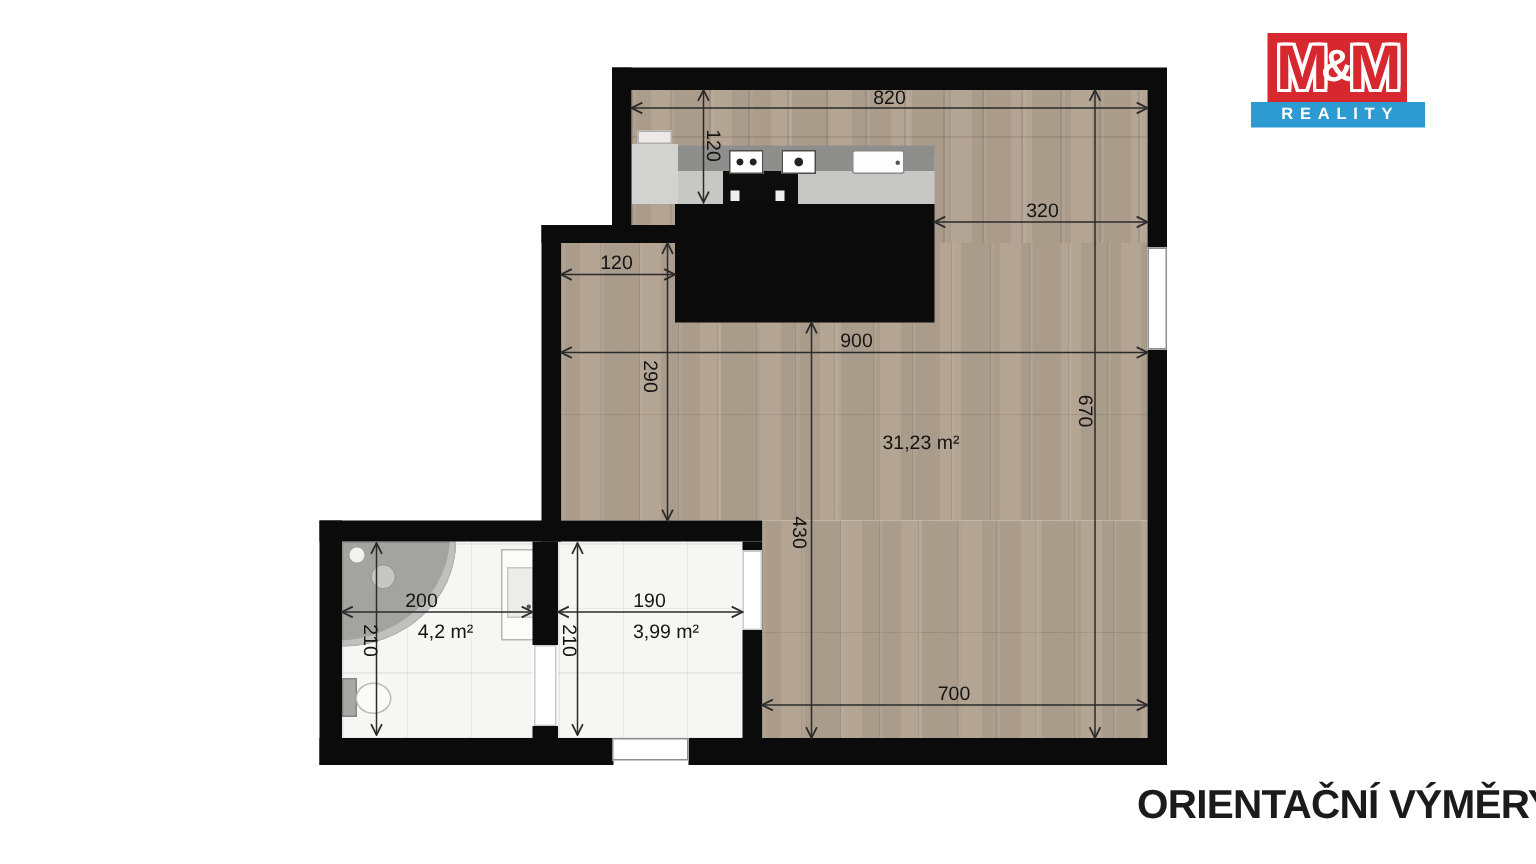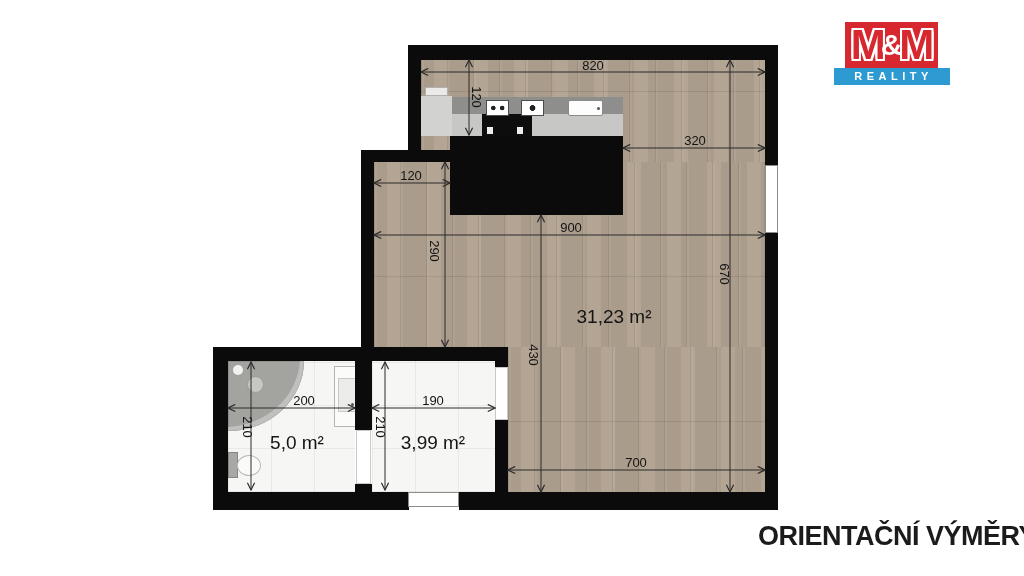--- a/index.html
+++ b/index.html
@@ -12,21 +12,21 @@
       repeating-linear-gradient(90deg, rgba(92,74,58,0.12) 0 13px, rgba(168,148,128,0.12) 13px 27px, rgba(60,45,35,0.09) 27px 40px),
       repeating-linear-gradient(0deg, rgba(0,0,0,0) 0 70px, rgba(70,55,45,0.14) 70px 71px, rgba(0,0,0,0) 71px 141px);}
   .tile{position:absolute;background-color:#f6f6f4;
     background-image:
       repeating-linear-gradient(0deg, rgba(0,0,0,0.055) 0 1px, rgba(0,0,0,0) 1px 43px),
       repeating-linear-gradient(90deg, rgba(0,0,0,0.055) 0 1px, rgba(0,0,0,0) 1px 43px);}
   .gap{position:absolute;background:#ffffff;border:1px solid #8d8d8b;box-sizing:border-box;}
   .dims{position:absolute;left:0;top:0;pointer-events:none;}
   .dim-label{position:absolute;font-size:13px;color:#141414;transform:translate(-50%,-50%);white-space:nowrap;}
   .dim-label.vert{transform:translate(-50%,-50%) rotate(90deg);}
-  .area-label{position:absolute;font-size:19px;color:#141414;transform:translate(-50%,-50%);white-space:nowrap;margin-top:22px;}
+  .area-label{position:absolute;font-size:13px;color:#141414;transform:translate(-50%,-50%);white-space:nowrap;}
   .counter{position:absolute;background:#c7c7c5;}
   .counter-dark{position:absolute;background:#8e8e8c;}
   .cab{position:absolute;background:#d2d2d0;}
   .sill{position:absolute;background:#eceae8;border:1px solid #b0b0ae;box-sizing:border-box;}
   .stove{position:absolute;background:#0d0d0d;}
   .burner{position:absolute;border:1px solid #4c4c4a;box-sizing:border-box;}
   .knob{position:absolute;background:#eeeeec;}
   .sink{position:absolute;background:#fdfdfd;border:1px solid #8a8a88;border-radius:2px;box-sizing:border-box;}
   .core{position:absolute;background:#0b0b0b;}
   .tub{position:absolute;background:#a3a39f;border-bottom-right-radius:100%;
@@ -130,28 +130,28 @@
 
   <div class="dim-label" style="left:593px;top:65px;">820</div>
   <div class="dim-label vert" style="left:476px;top:97px;">120</div>
   <div class="dim-label" style="left:695px;top:140px;">320</div>
   <div class="dim-label" style="left:411px;top:175px;">120</div>
   <div class="dim-label" style="left:571px;top:227px;">900</div>
   <div class="dim-label vert" style="left:434px;top:251px;">290</div>
   <div class="dim-label vert" style="left:724px;top:274px;">670</div>
   <div class="dim-label vert" style="left:533px;top:355px;">430</div>
   <div class="dim-label" style="left:636px;top:462px;">700</div>
-  <div class="dim-label" style="left:304px;top:400px;">200</div>
+  <div class="dim-label" style="left:281px;top:400px;">200</div>
   <div class="dim-label vert" style="left:247px;top:427px;">210</div>
   <div class="dim-label" style="left:433px;top:400px;">190</div>
   <div class="dim-label vert" style="left:380px;top:427px;">210</div>
 
   <div class="area-label" style="left:614px;top:295px;">31,23 m²</div>
-  <div class="area-label" style="left:297px;top:421px;">5,0 m²</div>
-  <div class="area-label" style="left:433px;top:421px;">3,99 m²</div>
+  <div class="area-label" style="left:297px;top:421px;">4,2 m²</div>
+  <div class="area-label" style="left:444px;top:421px;">3,99 m²</div>
 
   <div>
     <div class="logo-red">
       <span class="logo-m">M</span>
       <span class="logo-amp">&amp;</span>
       <span class="logo-m">M</span>
     </div>
     <div class="logo-blue">REALITY</div>
   </div>
 

